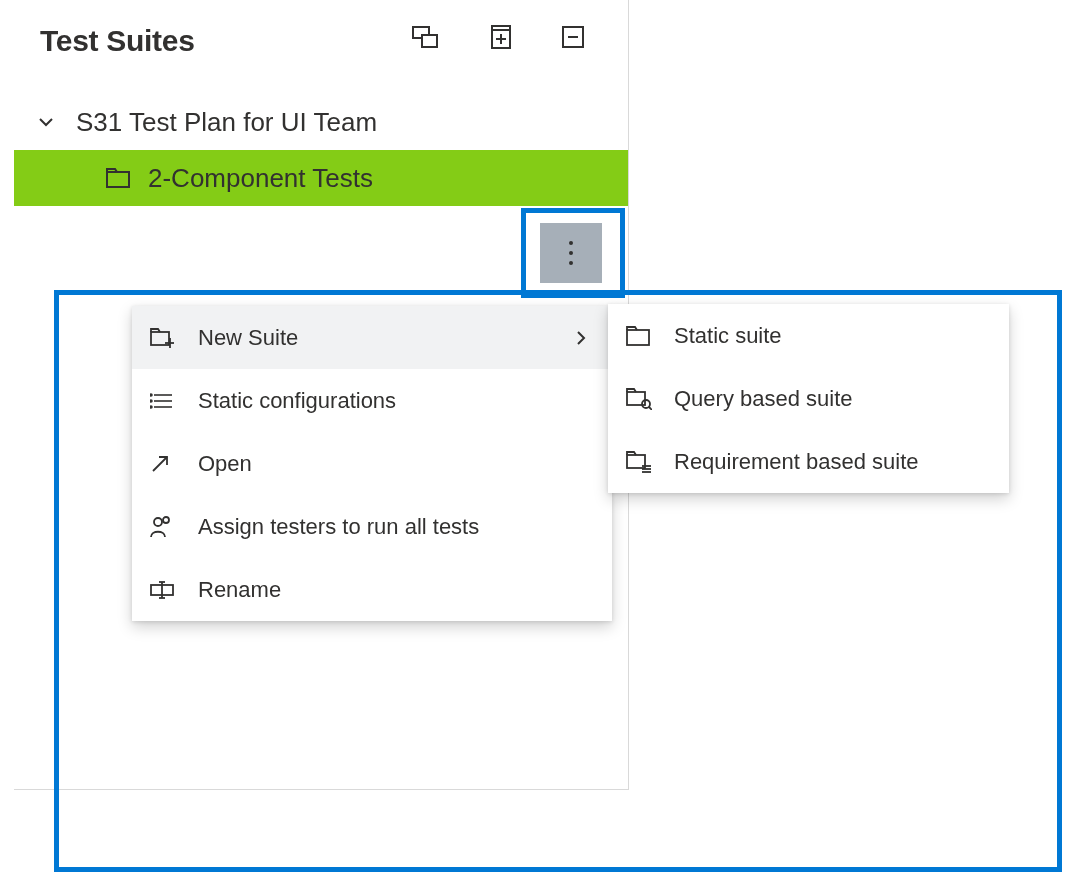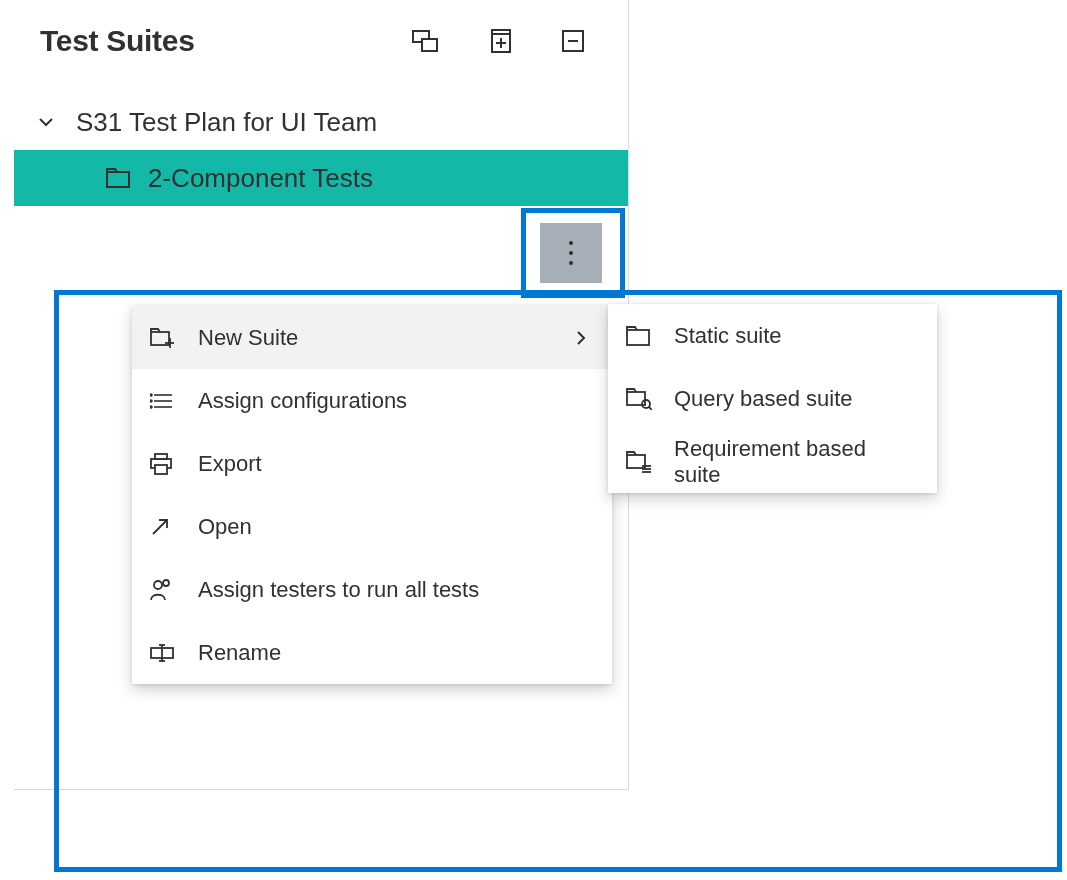--- a/index.html
+++ b/index.html
@@ -17,21 +17,20 @@
     left: 14px;
     top: 0;
     width: 615px;
     height: 790px;
     border-right: 1px solid #d9d9d9;
     border-bottom: 1px solid #d9d9d9;
     background: #fff;
   }
   .header {
     display: flex;
-    align-items: center;
     padding: 24px 22px 8px 26px;
   }
   .title {
     font-size: 30px;
     font-weight: 700;
     flex: 1;
     letter-spacing: -0.3px;
   }
   .toolbar {
     display: flex;
@@ -53,21 +52,21 @@
     display: flex;
     align-items: center;
     height: 56px;
     font-size: 26px;
     color: #323130;
     cursor: pointer;
   }
   .tree-row.root { padding-left: 18px; }
   .tree-row.child1 { padding-left: 52px; margin-top: 4px;}
   .tree-row.child2 { padding-left: 92px; }
-  .tree-row.selected { background: #14b8a6; }
+  .tree-row.selected { background: #84cc16; }
   .chev { width: 28px; display:flex; align-items:center; justify-content:center; }
   .folder-ic { width: 24px; height: 24px; margin-right: 18px; display:flex; align-items:center; }
   .row-label { flex: 1; }
 
   .more-btn-wrap {
     position: absolute;
     left: 521px;
     top: 208px;
     width: 104px;
     height: 90px;
@@ -110,21 +109,21 @@
     font-size: 22px;
   }
   .menu.primary {
     left: 132px;
     top: 306px;
     width: 480px;
   }
   .menu.sub {
     left: 608px;
     top: 304px;
-    width: 329px;
+    width: 401px;
   }
   .menu-item {
     display: flex;
     align-items: center;
     height: 63px;
     padding: 0 20px 0 18px;
     cursor: pointer;
   }
   .menu-item.hover { background: #f1f2f3; }
   .mi-ic { width: 36px; display:flex; align-items:center; justify-content:flex-start; }
@@ -217,31 +216,21 @@
     <span class="mi-ic">
       <svg width="22" height="18" viewBox="0 0 22 18" fill="none" stroke="#323130" stroke-width="1.6">
         <line x1="4" y1="3" x2="22" y2="3"></line>
           <circle cx="1" cy="3" r="1" fill="#323130"></circle>
         <line x1="4" y1="9" x2="22" y2="9"></line>
           <circle cx="1" cy="9" r="1" fill="#323130"></circle>
         <line x1="4" y1="15" x2="22" y2="15"></line>
           <circle cx="1" cy="15" r="1" fill="#323130"></circle>
       </svg>
     </span>
-    <span class="mi-label">Assign configurations</span>
-  </div>
-  <div class="menu-item">
-    <span class="mi-ic">
-      <svg width="22" height="22" viewBox="0 0 22 22" fill="none" stroke="#323130" stroke-width="1.8">
-        <rect x="5" y="1" width="12" height="5"></rect>
-        <rect x="1" y="6" width="20" height="9"></rect>
-        <rect x="5" y="12" width="12" height="9" fill="#fff"></rect>
-      </svg>
-    </span>
-    <span class="mi-label">Export</span>
+    <span class="mi-label">Static configurations</span>
   </div>
   <div class="menu-item">
     <span class="mi-ic">
       <svg width="20" height="20" viewBox="0 0 20 20" fill="none" stroke="#323130" stroke-width="1.8">
         <line x1="3" y1="17" x2="17" y2="3"></line>
         <polyline points="9,3 17,3 17,11"></polyline>
       </svg>
     </span>
     <span class="mi-label">Open</span>
   </div>

